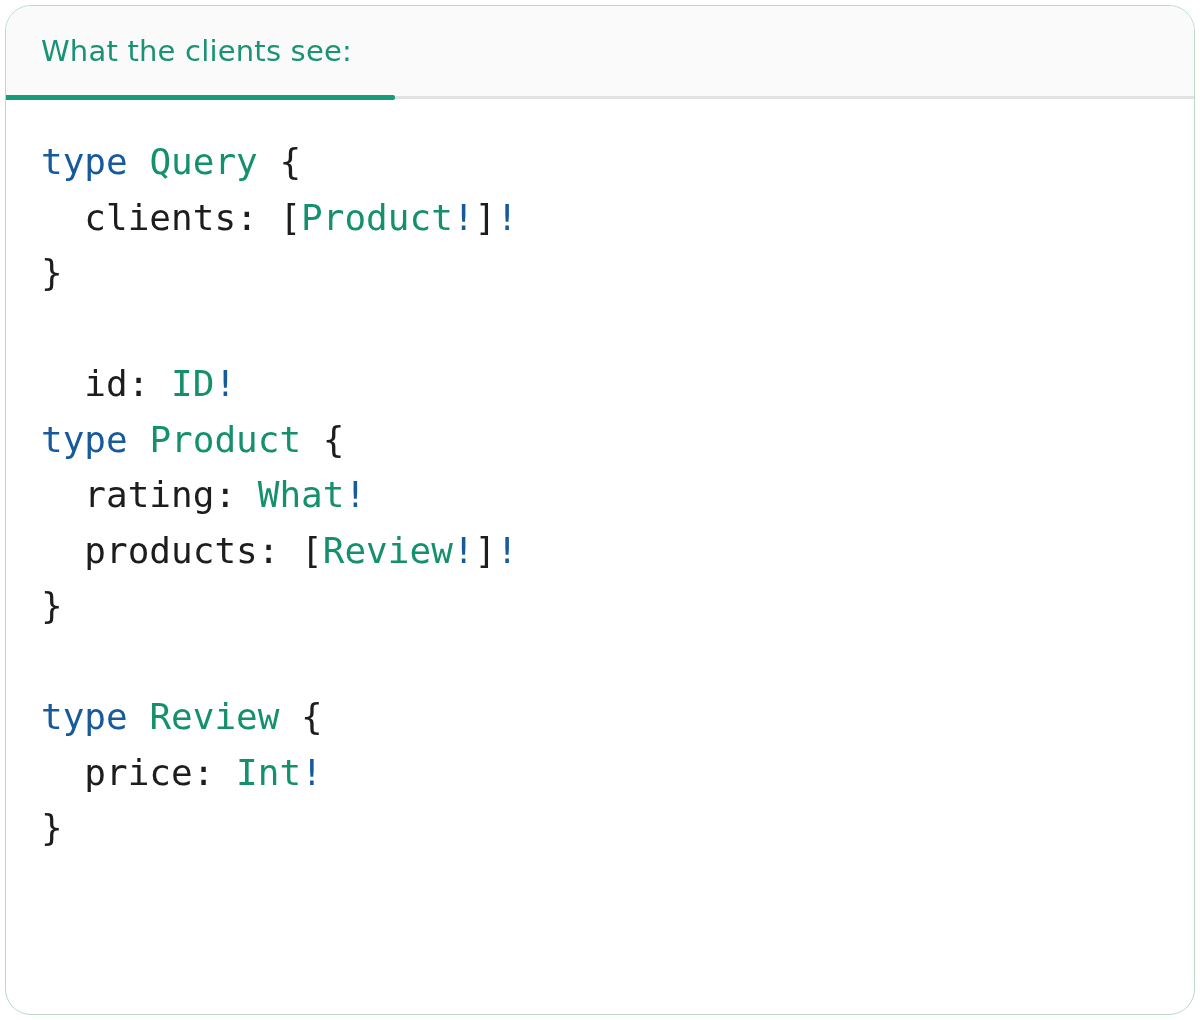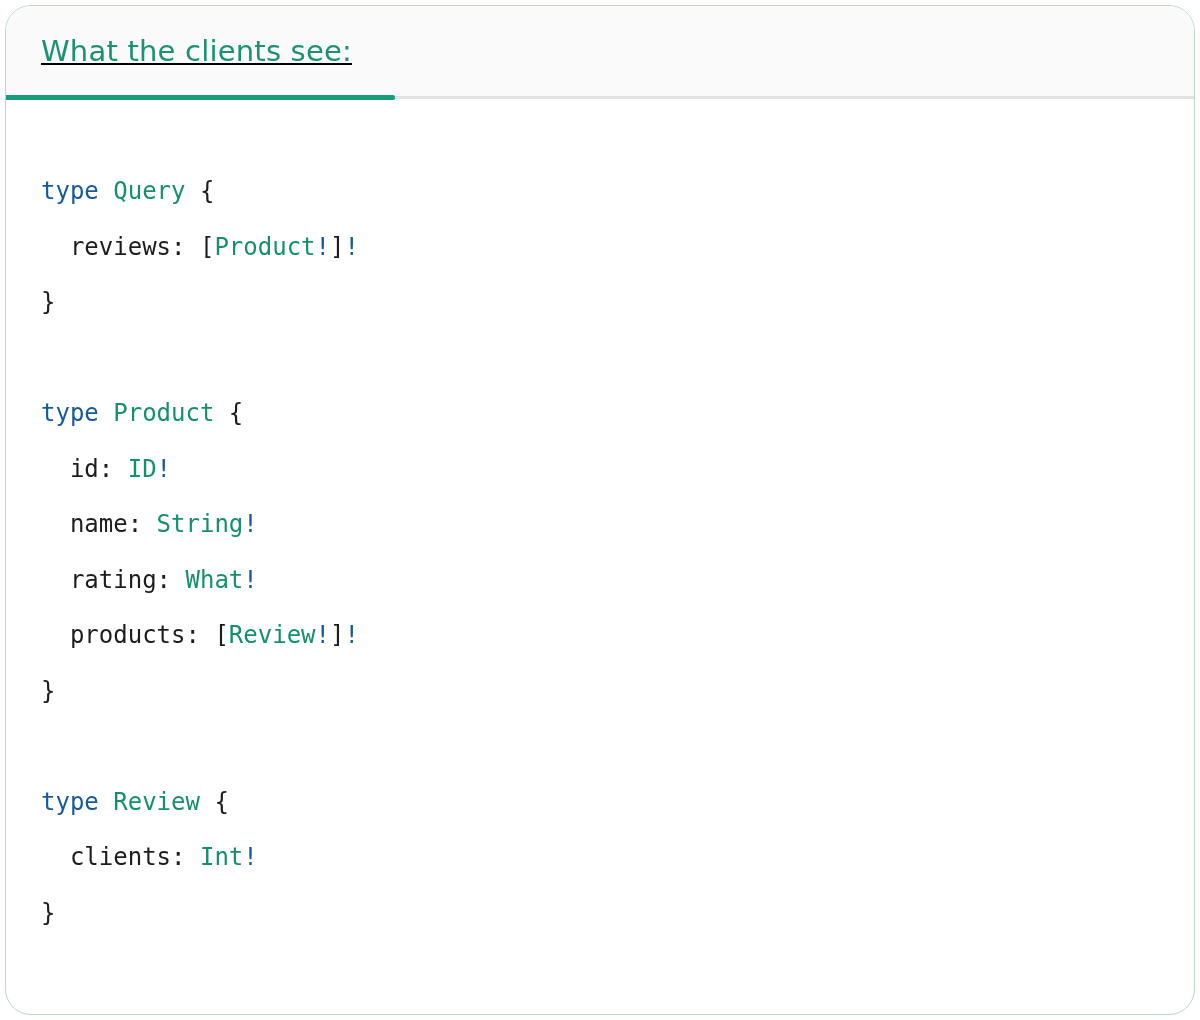--- a/index.html
+++ b/index.html
@@ -21,21 +21,20 @@
     box-sizing: border-box;
   }
   .tabbar {
     position: relative;
     height: 90px;
     background: var(--tab_bar_bg, #fafafa);
     border-bottom: 3px solid var(--divider, #e3e3e3);
     display: flex;
     align-items: center;
     box-sizing: content-box;
-    text-decoration: underline;
   }
   .tab {
     height: 100%;
     display: flex;
     align-items: center;
     padding-left: 35px;
     cursor: pointer;
   }
   .tab-label {
     color: var(--tab_text, #1a9274);
@@ -48,24 +47,23 @@
     left: 0;
     bottom: -3.5px;
     width: 389px;
     height: 4.5px;
     background: var(--tab_underline, #1a9a7b);
     border-radius: 0 2px 2px 0;
   }
   .code-block {
     padding: 35px 30px 0 35px;
     font-family: "DejaVu Sans Mono", "Liberation Mono", monospace;
-    font-size: 24px;
+    font-size: 36px;
     line-height: 55.5px;
     color: var(--code_plain, #1d1d1f);
-    margin-top: 30px;
   }
   .code-line {
     white-space: pre;
     min-height: 55.5px;
   }
   .tok-kw   { color: var(--code_keyword, #175a9c); }
   .tok-type { color: var(--code_type, #14916c); }
   .tok-bang { color: var(--code_bang, #175a9c); }
   .tok-plain{ color: var(--code_plain, #1d1d1f); }
 </style>
@@ -74,27 +72,26 @@
 
 <div class="card">
   <div class="tabbar">
     <div class="tab">
       <span class="tab-label">What the clients see:</span>
     </div>
     <div class="tab-underline"></div>
   </div>
   <div class="code-block" id="code-block">
       <div class="code-line"><span class="tok-kw">type</span><span class="tok-plain"> </span><span class="tok-type">Query</span><span class="tok-plain"> {</span></div>
-      <div class="code-line"><span class="tok-plain">  reviews: [</span><span class="tok-type">Product</span><span class="tok-bang">!</span><span class="tok-plain">]</span><span class="tok-bang">!</span></div>
+      <div class="code-line"><span class="tok-plain">  clients: [</span><span class="tok-type">Product</span><span class="tok-bang">!</span><span class="tok-plain">]</span><span class="tok-bang">!</span></div>
       <div class="code-line"><span class="tok-plain">}</span></div>
       <div class="code-line"></div>
+      <div class="code-line"><span class="tok-plain">  id: </span><span class="tok-type">ID</span><span class="tok-bang">!</span></div>
       <div class="code-line"><span class="tok-kw">type</span><span class="tok-plain"> </span><span class="tok-type">Product</span><span class="tok-plain"> {</span></div>
-      <div class="code-line"><span class="tok-plain">  id: </span><span class="tok-type">ID</span><span class="tok-bang">!</span></div>
-      <div class="code-line"><span class="tok-plain">  name: </span><span class="tok-type">String</span><span class="tok-bang">!</span></div>
       <div class="code-line"><span class="tok-plain">  rating: </span><span class="tok-type">What</span><span class="tok-bang">!</span></div>
       <div class="code-line"><span class="tok-plain">  products: [</span><span class="tok-type">Review</span><span class="tok-bang">!</span><span class="tok-plain">]</span><span class="tok-bang">!</span></div>
       <div class="code-line"><span class="tok-plain">}</span></div>
       <div class="code-line"></div>
       <div class="code-line"><span class="tok-kw">type</span><span class="tok-plain"> </span><span class="tok-type">Review</span><span class="tok-plain"> {</span></div>
-      <div class="code-line"><span class="tok-plain">  clients: </span><span class="tok-type">Int</span><span class="tok-bang">!</span></div>
+      <div class="code-line"><span class="tok-plain">  price: </span><span class="tok-type">Int</span><span class="tok-bang">!</span></div>
       <div class="code-line"><span class="tok-plain">}</span></div>
     </div>
 </div>
 
 </body></html>

